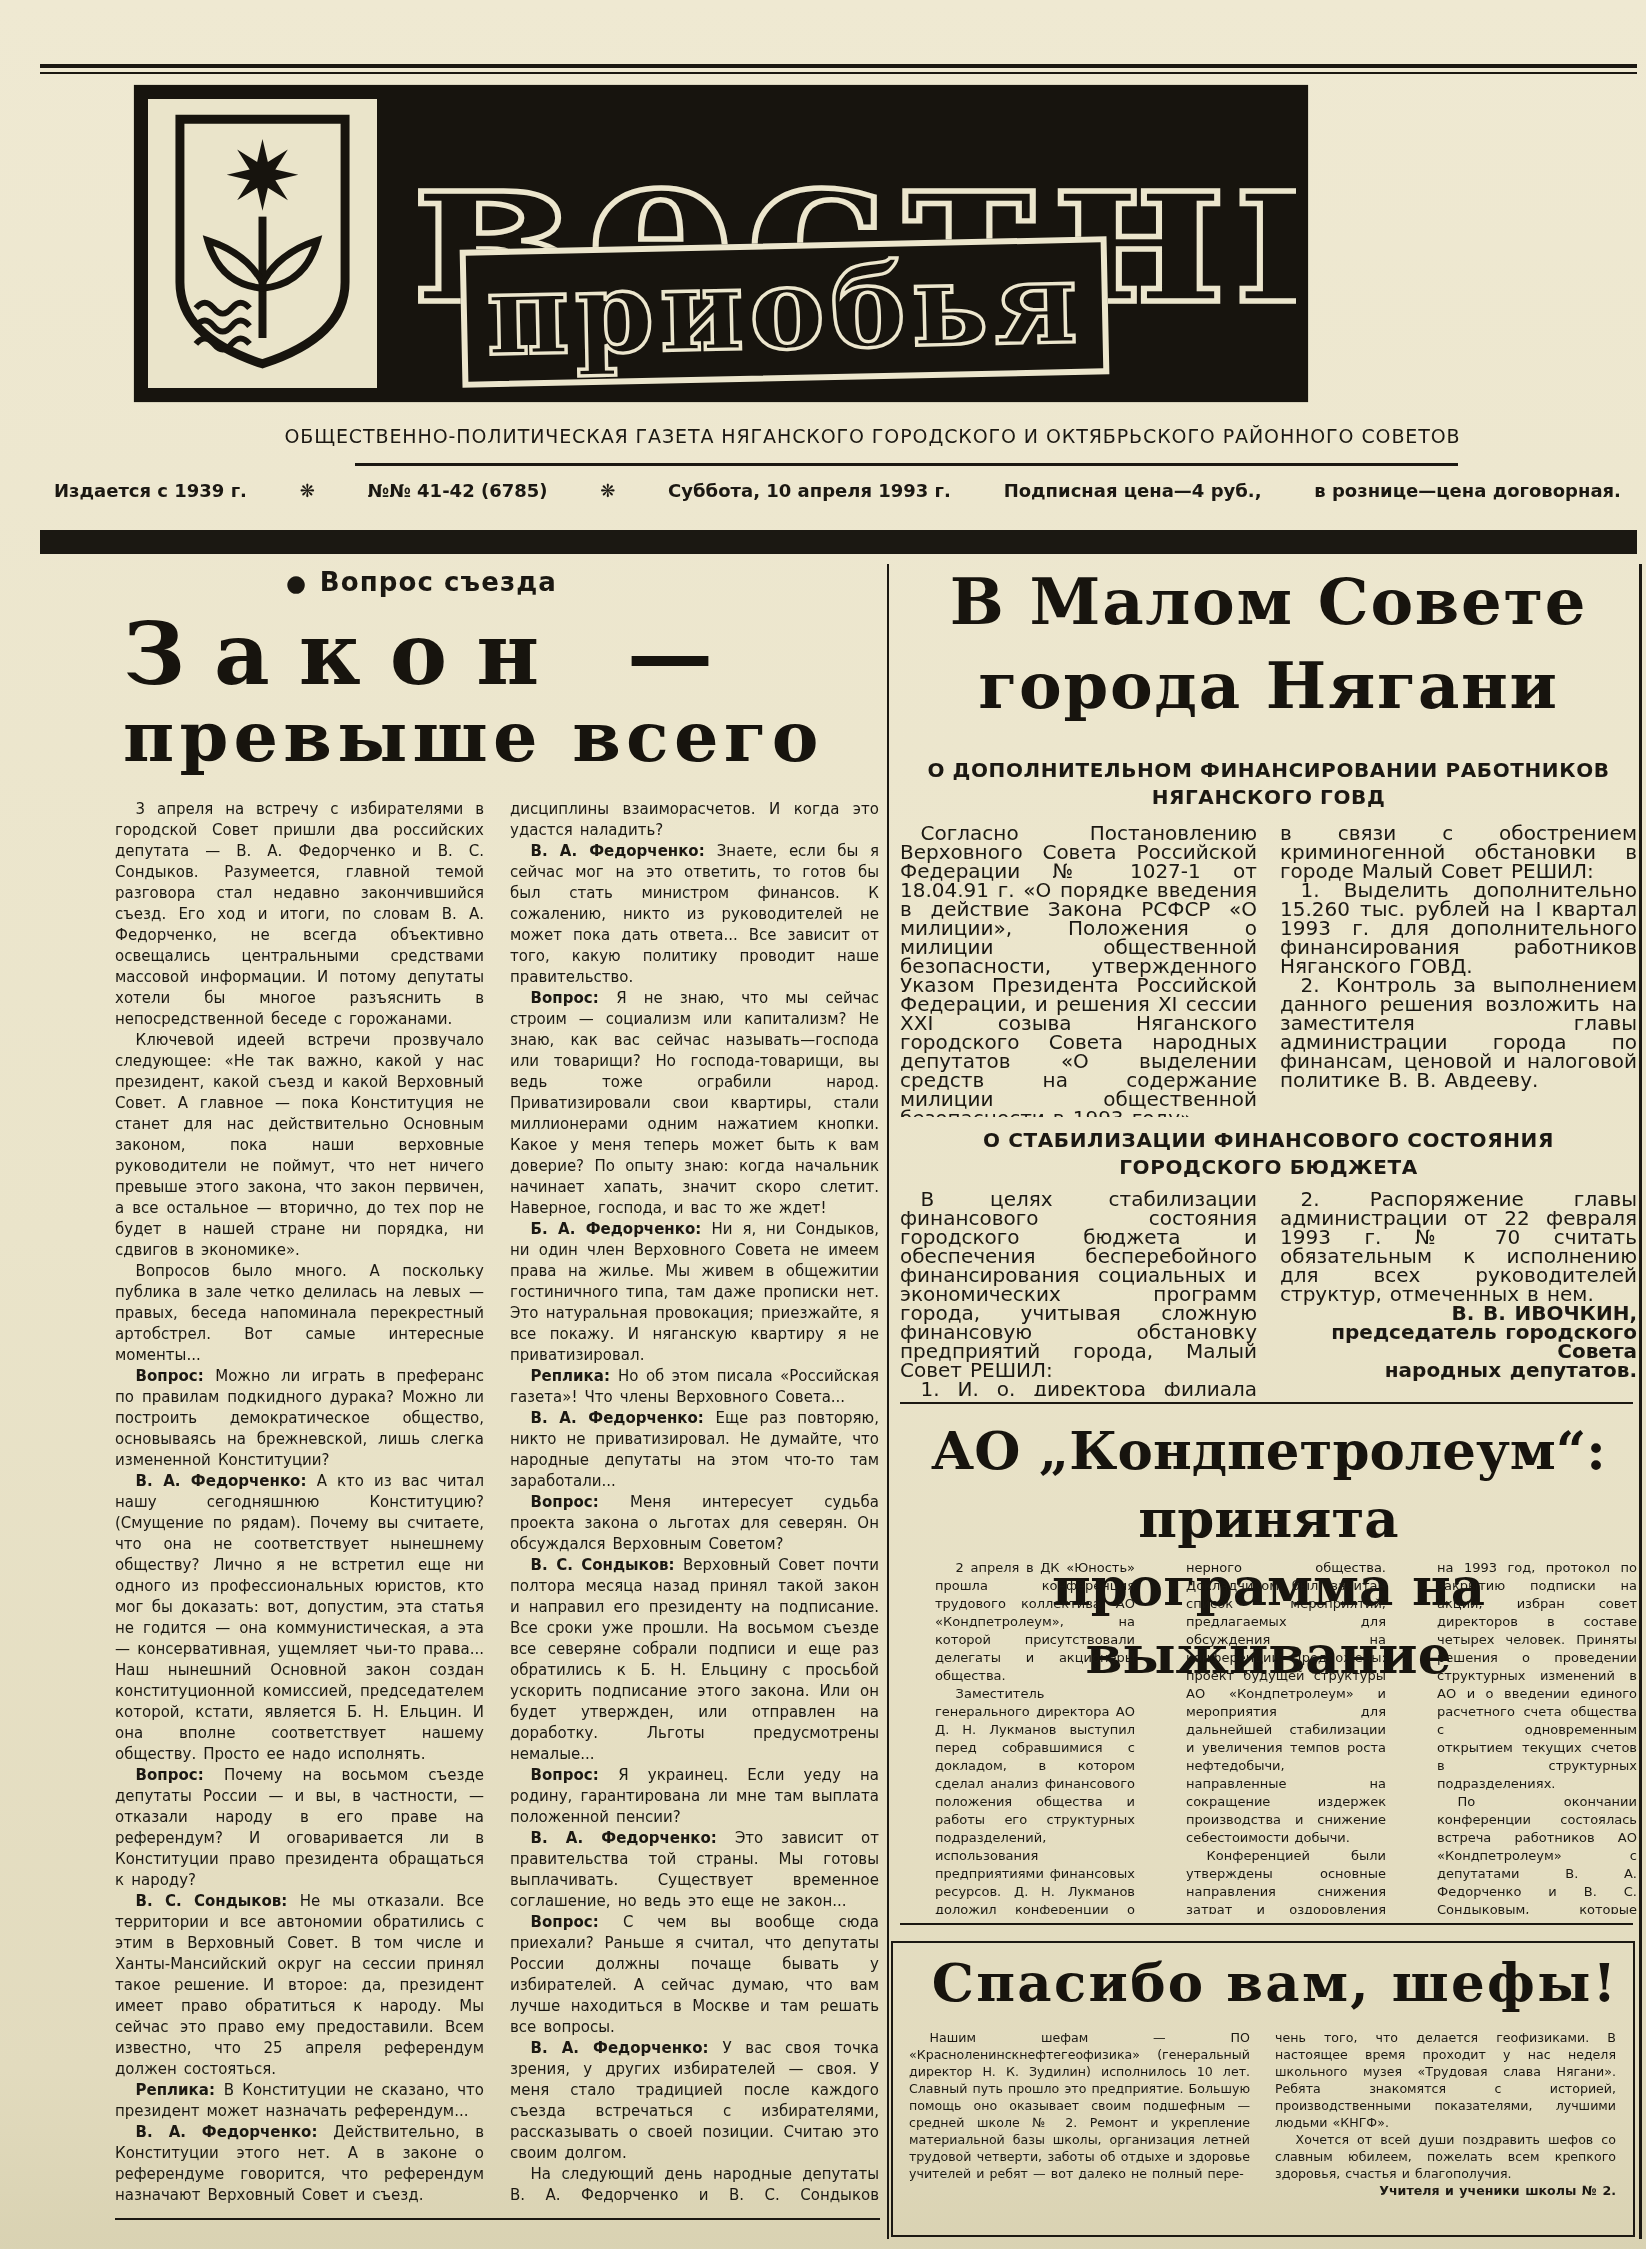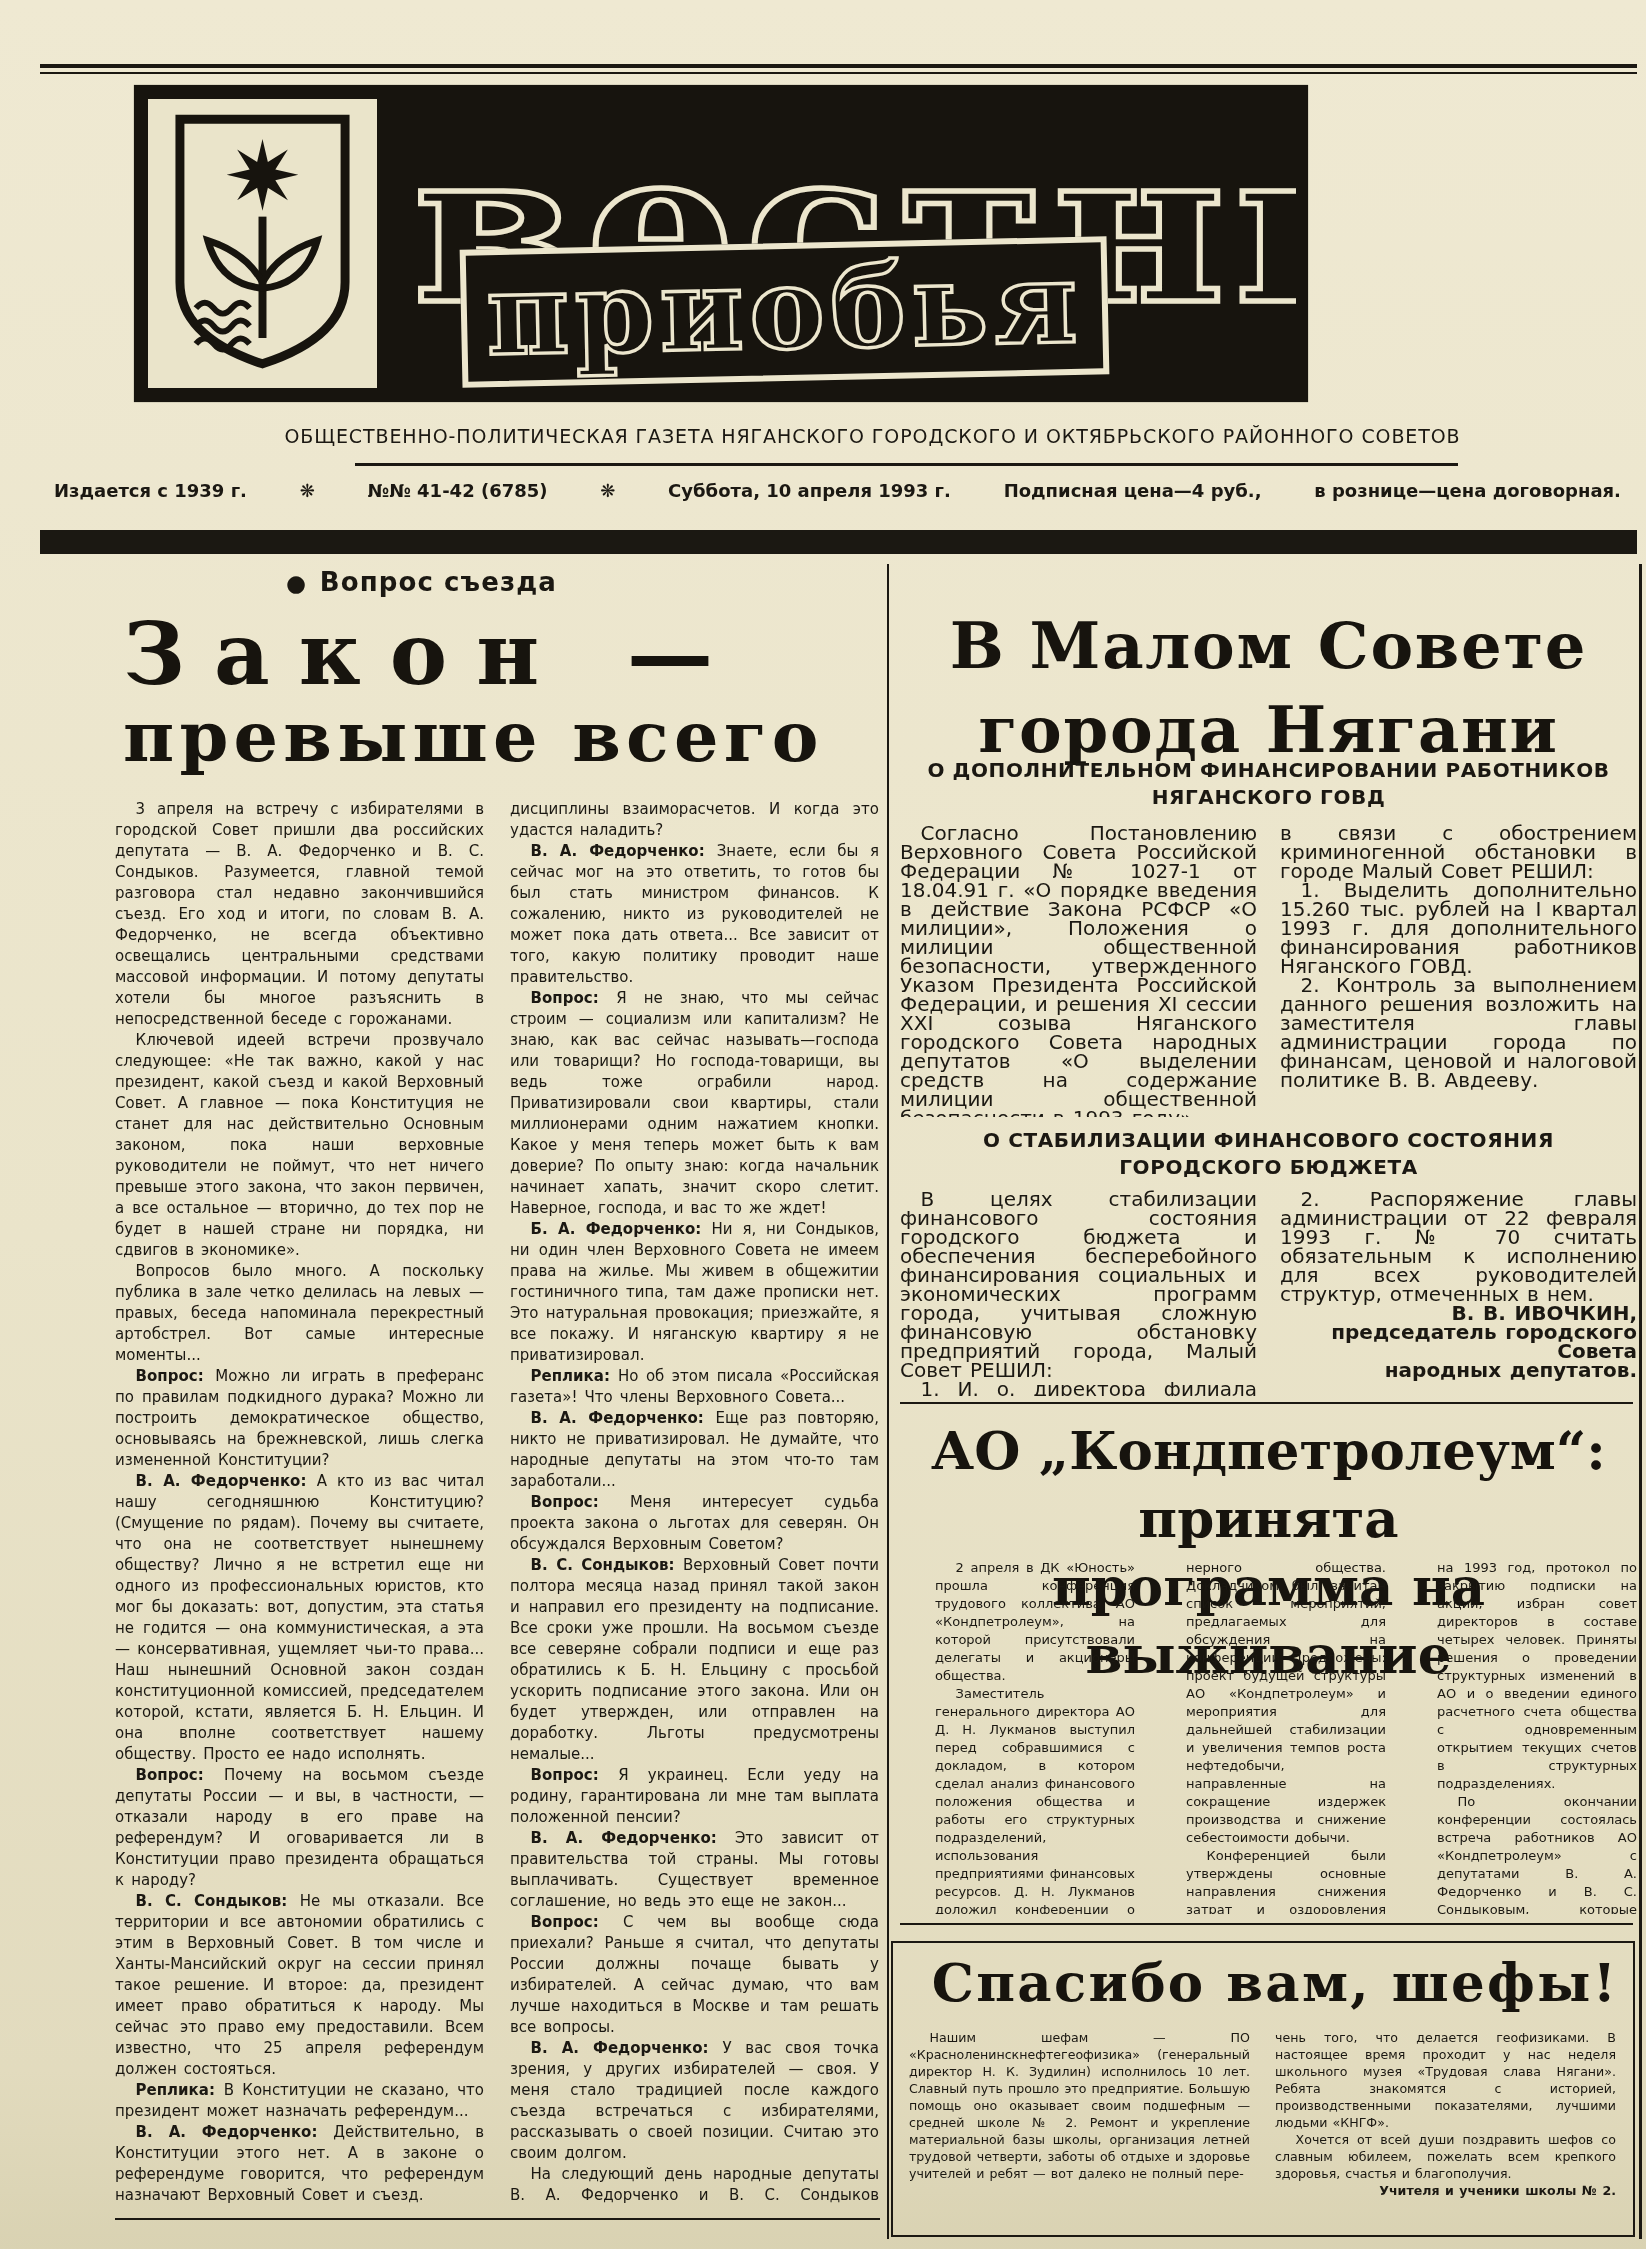--- a/index.html
+++ b/index.html
@@ -51,21 +51,21 @@
   .sig{text-align:right;font-weight:bold;text-indent:0 !important;}
   .headline{font-family:"DejaVu Serif","Liberation Serif",serif;font-weight:bold;color:#17140e;}
   
   .kicker{left:286px;top:567px;font-size:26px;font-weight:bold;letter-spacing:1.1px;}
   .kicker .dot{font-size:23px;margin-right:12.6px;}
   .law-hl1{left:123px;top:603px;font-size:86px;letter-spacing:29px;white-space:nowrap;}
   .law-hl2{left:123px;top:695px;font-size:70px;letter-spacing:5.2px;white-space:nowrap;}
   .law-cols{left:115px;top:799px;width:765px;height:1406px;gap:26px;font-size:15px;line-height:21px;word-spacing:2.3px;}
   .law-cols .col{width:369px;}
   
-  .c-hl{left:900px;width:737px;top:604px;text-align:center;font-size:64px;line-height:84px;letter-spacing:1.7px;}
+  .c-hl{left:900px;width:737px;top:560px;text-align:center;font-size:64px;line-height:84px;letter-spacing:1.7px;}
   .c-sub{left:900px;width:737px;text-align:center;font-weight:bold;font-size:20px;line-height:27px;letter-spacing:0.6px;}
   .c-sub1{top:757px;}
   .c-sub2{top:1127px;}
   .c-sec{left:900px;width:737px;gap:23px;font-size:20px;line-height:19px;word-spacing:1.7px;}
   .c-sec .col{width:357px;}
   .c-sec1{top:824px;height:293px;}
   .c-sec2{top:1190px;height:206px;}
   
   .k-hl{left:900px;width:737px;top:1416px;text-align:center;font-size:53px;line-height:68px;}
   .k-cols{left:900px;width:737px;top:1559px;height:355px;gap:16px;font-size:13px;line-height:18px;word-spacing:1.1px;}

